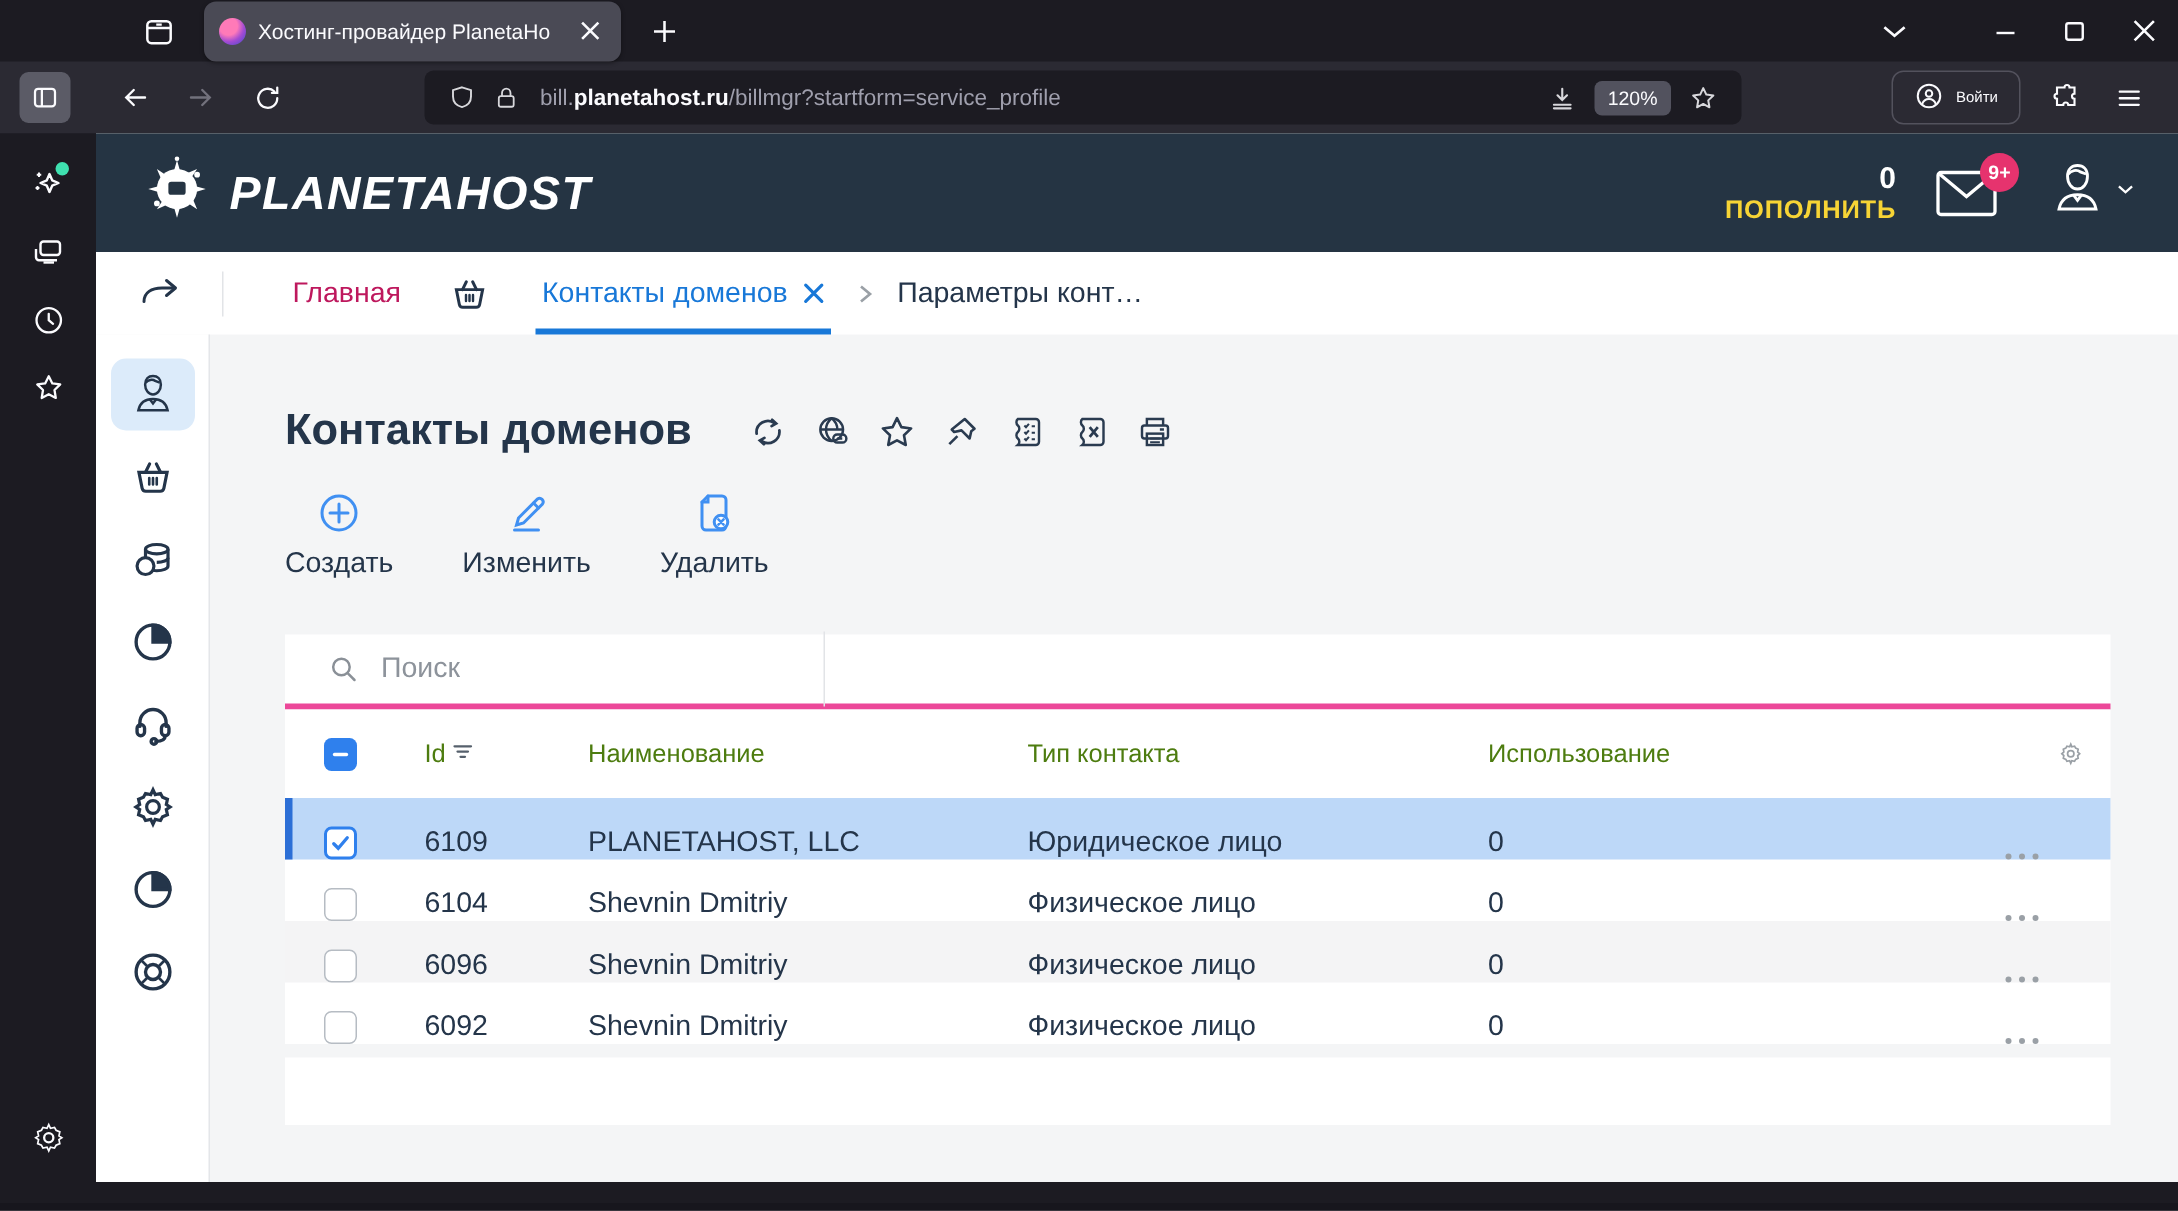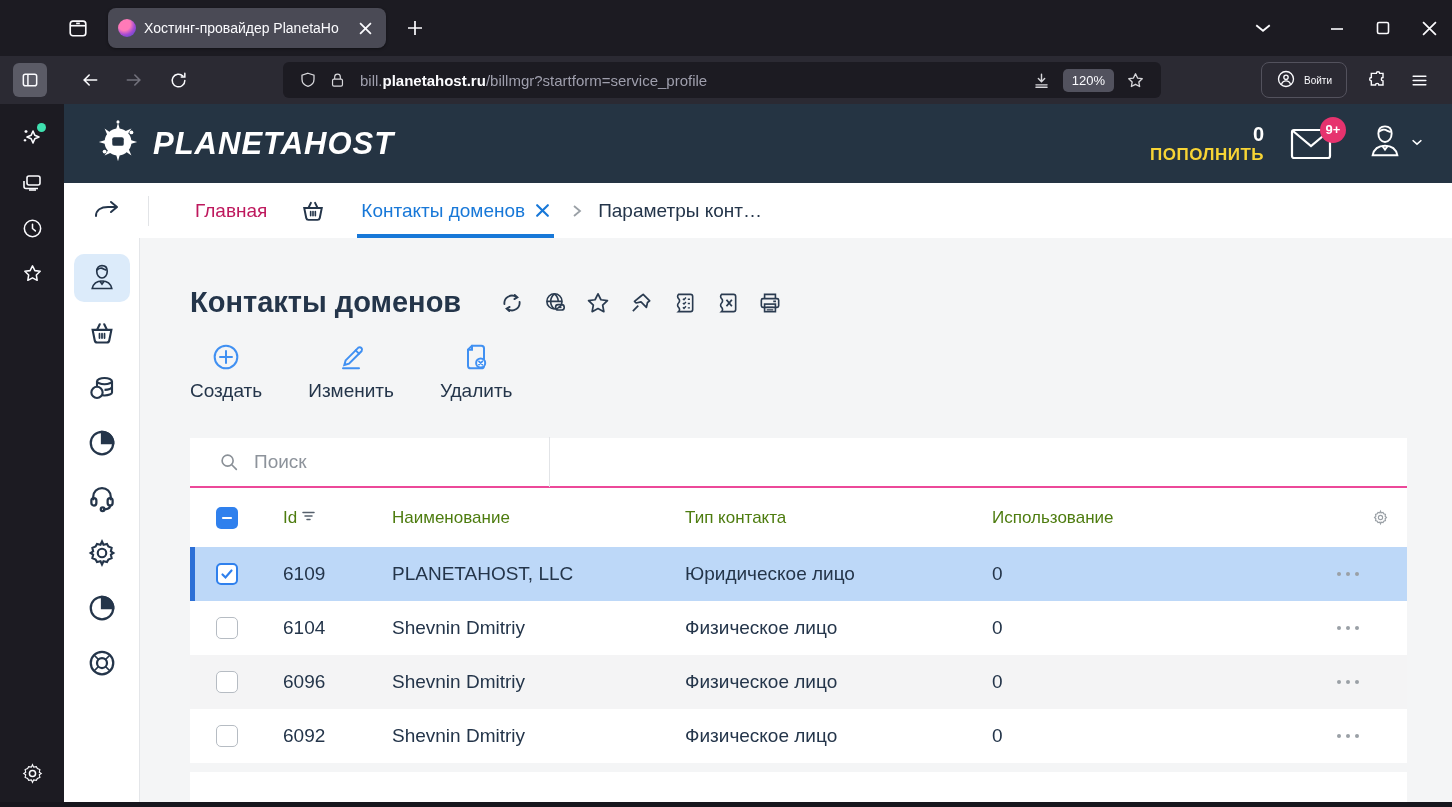--- a/index.html
+++ b/index.html
@@ -1,21 +1,21 @@
 <!DOCTYPE html>
 <html><head>
 <meta charset="utf-8">
 <style>
   * { margin:0; padding:0; box-sizing:border-box; }
   html,body { width:1452px; height:807px; overflow:hidden; background:#1c1b22;
     font-family:"Liberation Sans","DejaVu Sans",sans-serif; }
   .browser { position:relative; width:1452px; height:807px; background:#1c1b22; }
 
   
-  .tabstrip { height:56px; display:flex; align-items:center; background:#1c1b22; color:#fbfbfe; }
+  .tabstrip { height:41px; display:flex; align-items:center; background:#1c1b22; color:#fbfbfe;padding-left:28px; }
   .tabstrip svg { display:block; }
   .fxview { margin-left:64px; width:28px; height:28px; display:flex; align-items:center; justify-content:center; border-radius:6px; }
   .tab { margin-left:16px; width:278px; height:40px; background:#4a4a55; border-radius:8px;
     display:flex; align-items:center; padding:0 10px; box-shadow:0 1px 3px rgba(0,0,0,.4); }
   .tab-fav { width:18px; height:18px; border-radius:50%;
     background:radial-gradient(circle at 35% 30%, #ff7ab8 0 35%, #a44bd3 60%, #3a49c9 100%); flex:0 0 auto; }
   .tab-title { flex:1; margin:0 8px; font-size:14px; white-space:nowrap; overflow:hidden; color:#fbfbfe; }
   .tab-close { width:22px; height:22px; display:flex; align-items:center; justify-content:center; border-radius:4px; color:#fbfbfe; }
   .newtab { margin-left:14px; width:30px; height:30px; display:flex; align-items:center; justify-content:center; border-radius:6px; }
   .win-controls { margin-left:auto; display:flex; align-items:center; }
@@ -85,28 +85,28 @@
   .page-title { font-size:29px; font-weight:bold; color:#24354a; }
   .title-tools { margin-left:38px; display:flex; align-items:center; gap:17px; color:#2a3b50; }
   .ttool { display:flex; }
 
   .actions-row { margin-top:22px; display:flex; gap:46px; }
   .action-btn { display:flex; flex-direction:column; align-items:center; gap:7px; }
   .action-icon { color:#4090f2; display:flex; }
   .action-label { font-size:19px; color:#24354a; }
 
   .card { width:1217px; background:#fff; }
-  .search-card { margin-top:36px; height:50px; display:flex; align-items:center; border-bottom:2px solid #ec4899; }
+  .search-card { margin-top:36px; height:50px; display:flex; align-items:center; border-bottom:4px solid #ec4899; }
   .search-icon { margin-left:28px; color:#8a9097; display:flex; }
   .search-ph { margin-left:14px; font-size:19px; color:#8d939b; }
   .search-div { margin-left:auto; width:1px; height:50px; background:#e2e4e7; }
   .search-right { width:857px; height:50px; }
 
   .thead { height:59px; display:flex; align-items:center; font-size:17px; color:#4d7c0f; }
-  .trow { height:54px; display:flex; align-items:center; font-size:19px; color:#24354a; position:relative; }
+  .trow { height:41px; display:flex; align-items:flex-end; font-size:19px; color:#24354a; position:relative; }
   .trow.alt { background:#f4f4f5; }
   .trow.selected { background:#bdd8f8; }
   .trow.selected::before { content:""; position:absolute; left:0; top:0; bottom:0; width:5px; background:#2c6fd6; }
   .col-check { width:93px; padding-left:26px; display:flex; align-items:center; }
   .col-id { width:109px; } .col-name { width:293px; } .col-type { width:307px; } .col-usage { flex:1; }
   .col-menu { width:70px; display:flex; justify-content:flex-start; }
   .id-head { display:flex; align-items:center; gap:4px; }
   .cb { width:22px; height:22px; border-radius:5px; display:flex; align-items:center; justify-content:center; }
   .cb.indet { background:#2f80ed; }
   .cb.checked { background:#fff; border:2px solid #2f80ed; color:#2f80ed; }

